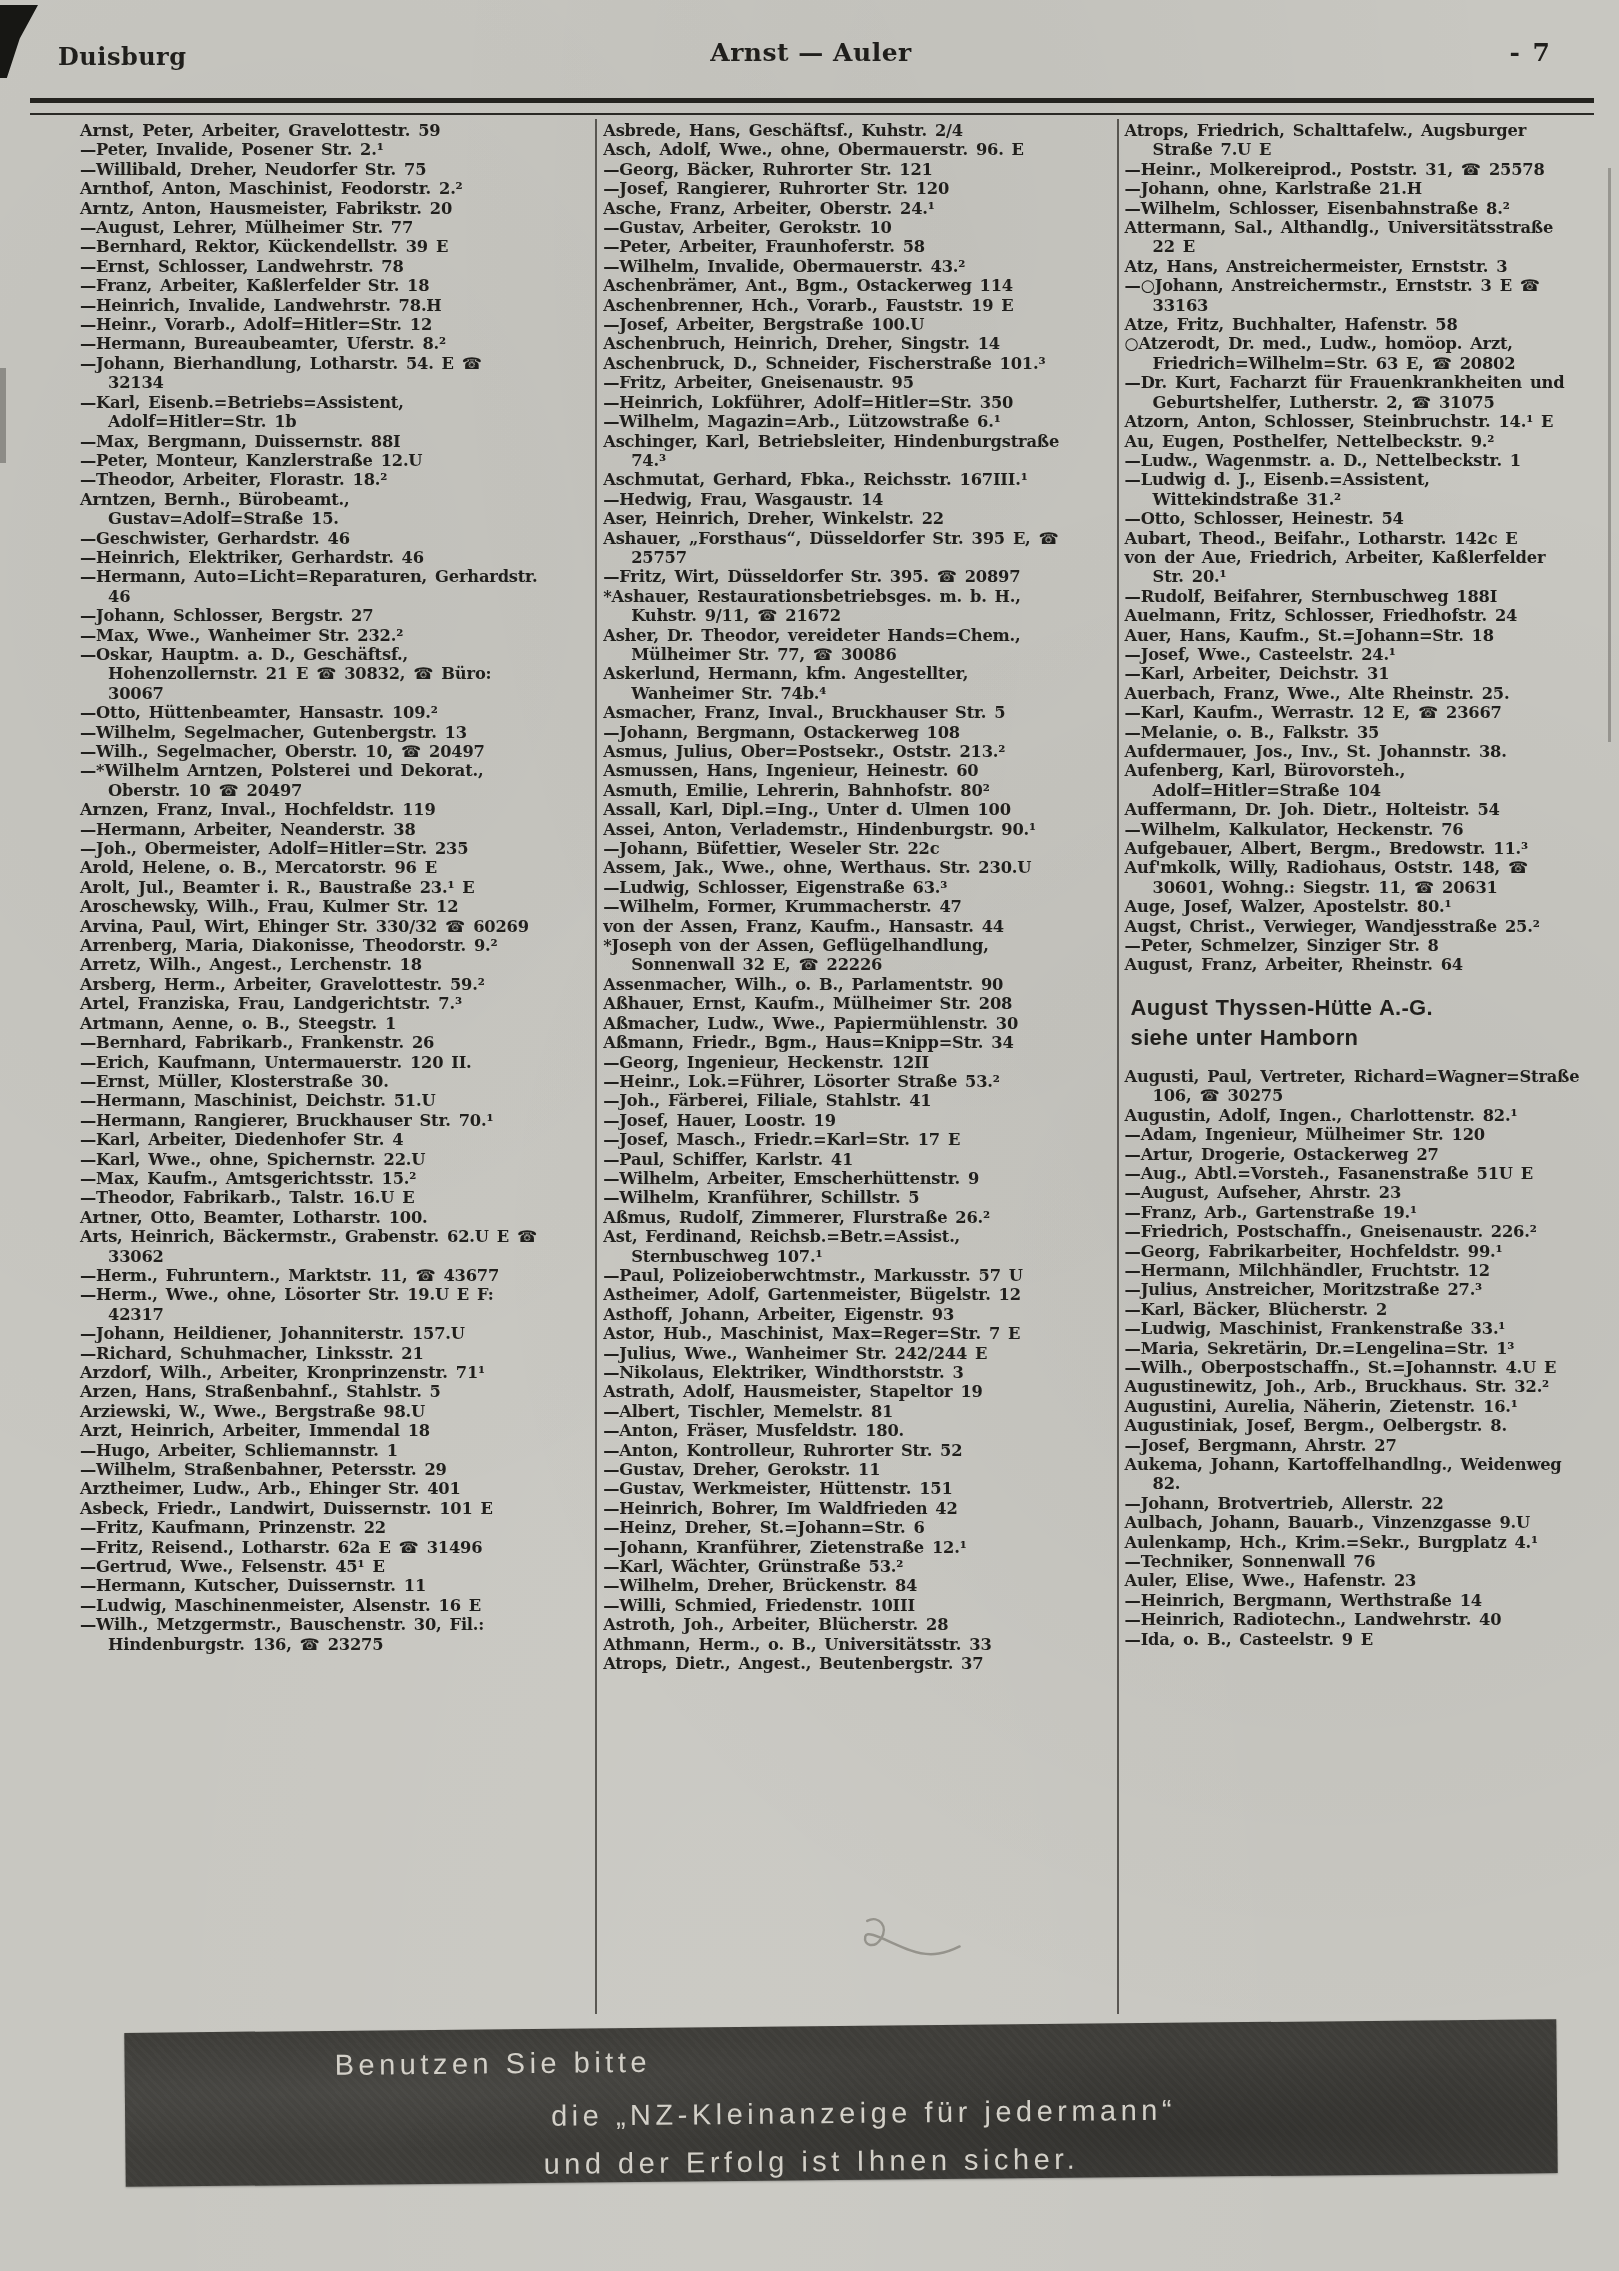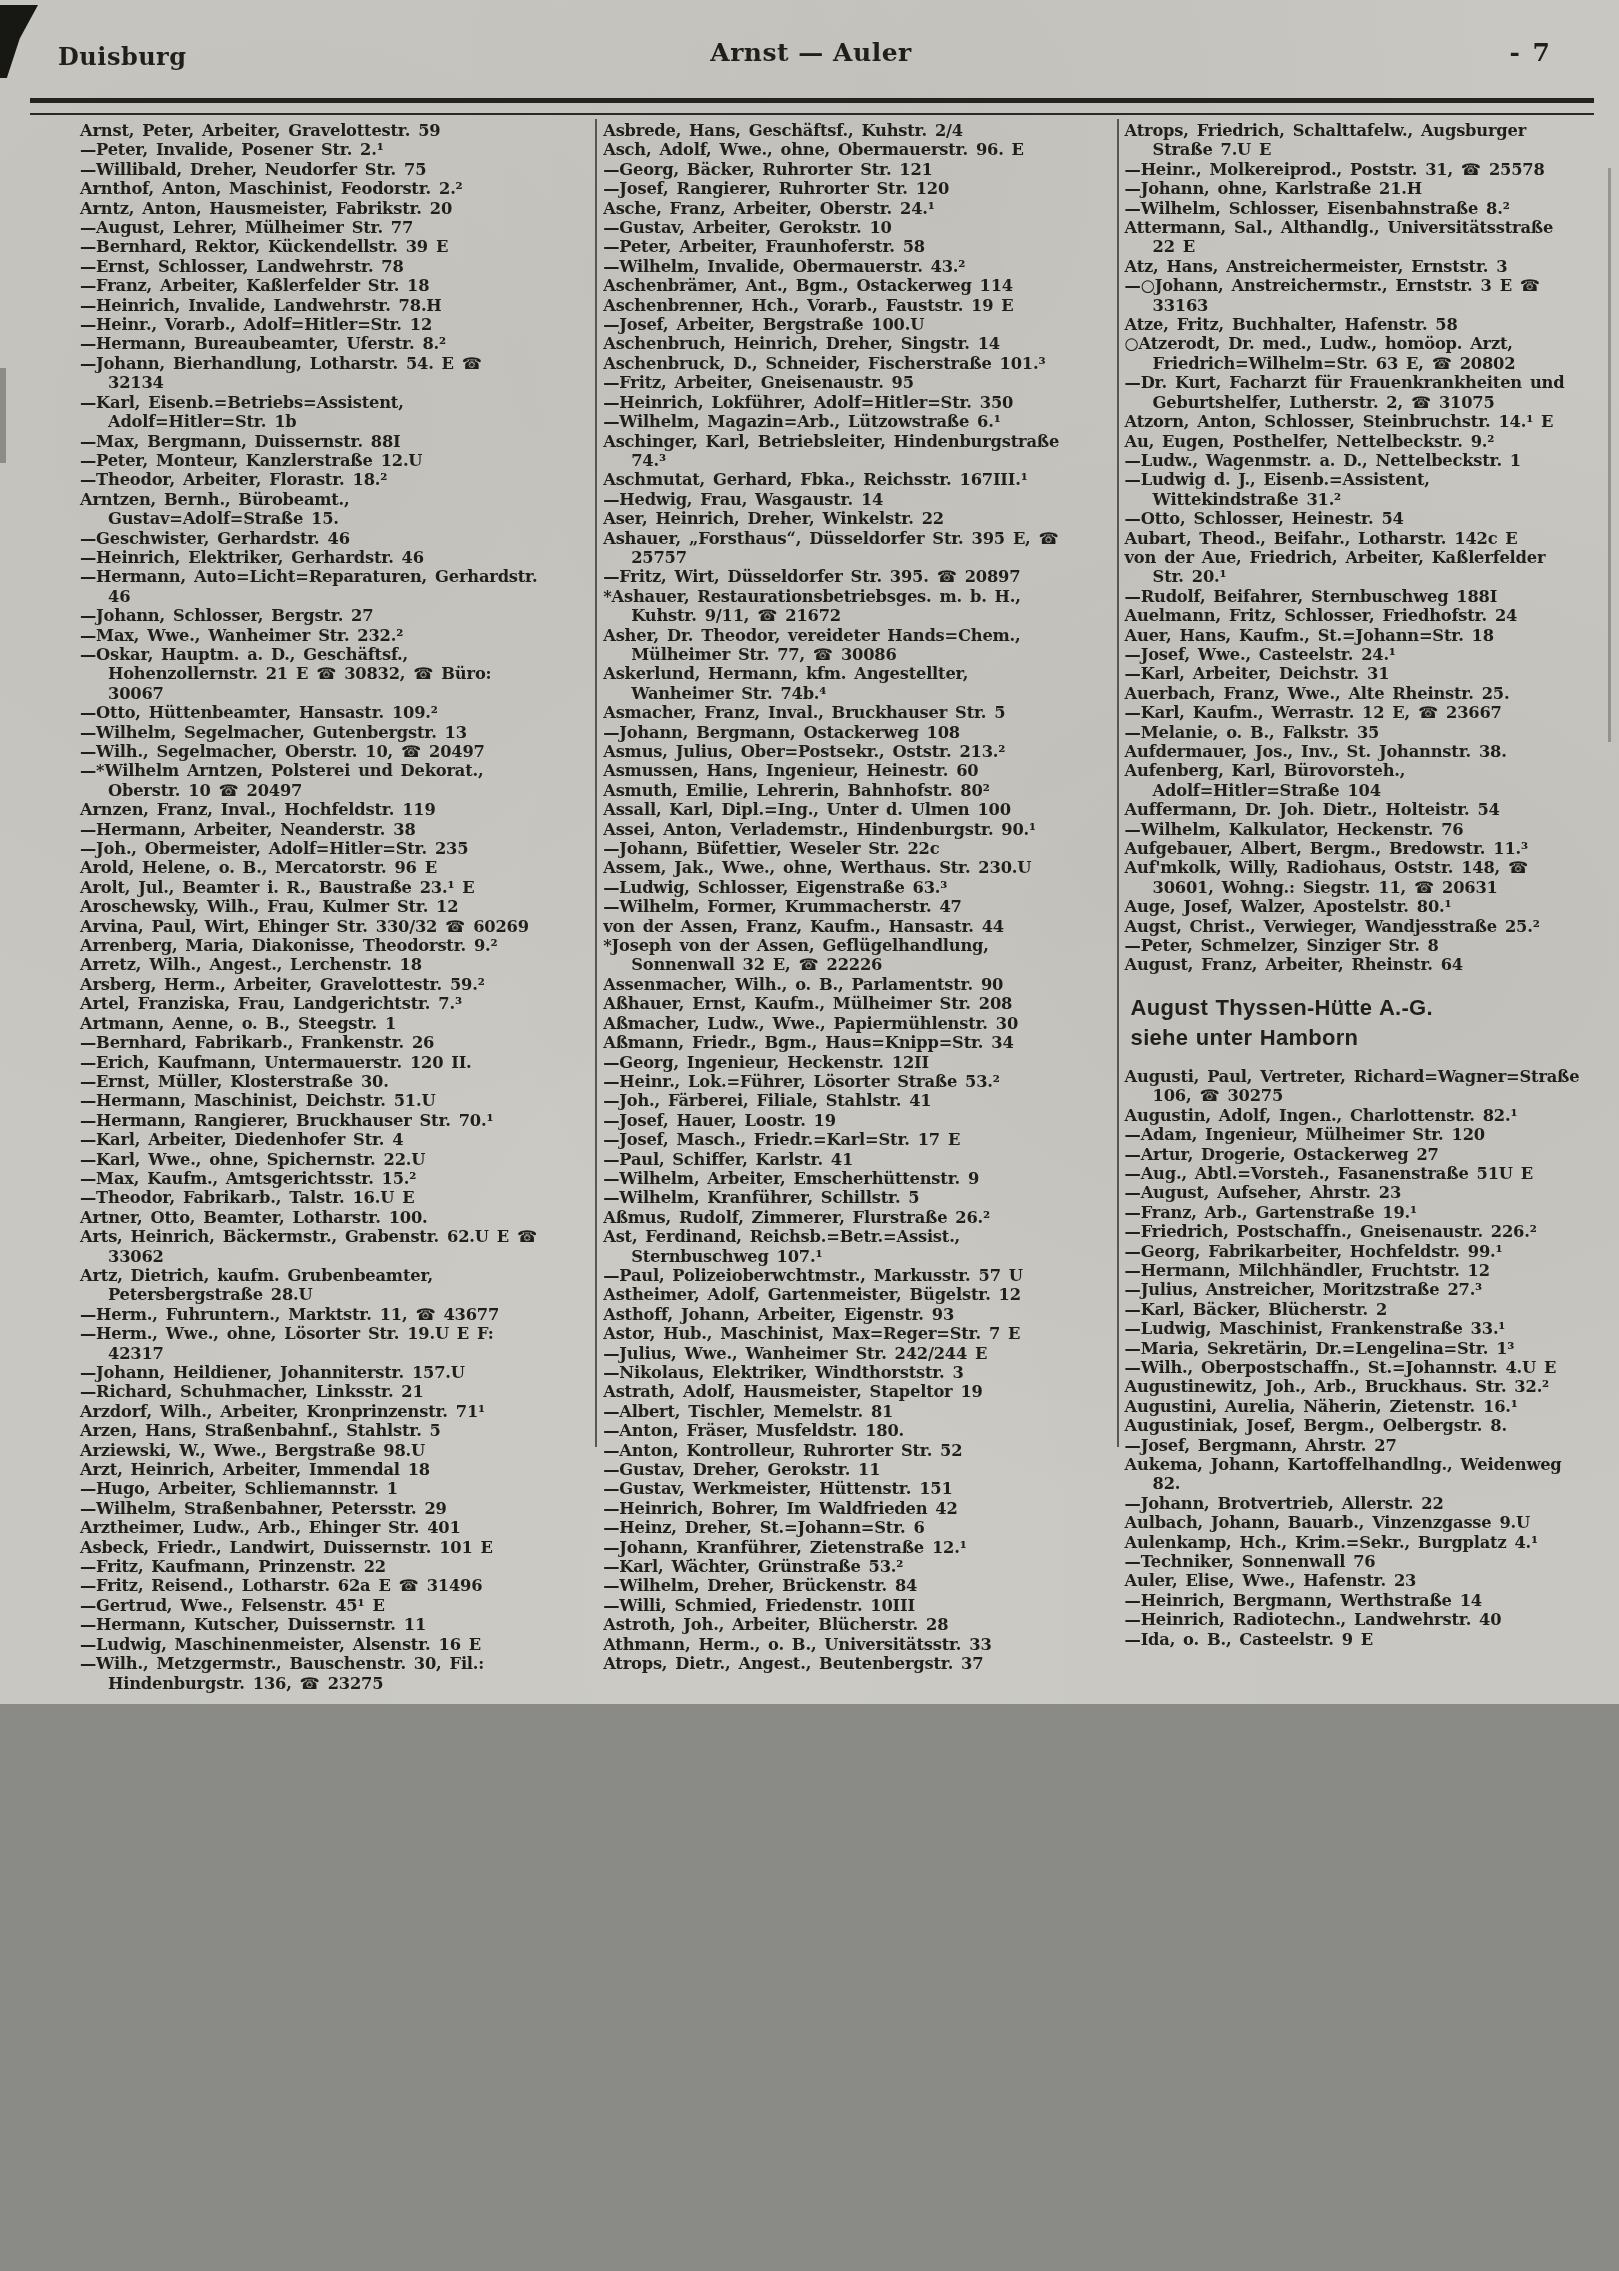--- a/index.html
+++ b/index.html
@@ -1,18 +1,18 @@
 <!DOCTYPE html>
 <html><head>
 <meta charset="utf-8">
 <title>Duisburg Adressbuch — Arnst — Auler</title>
 <style>
   html,body{margin:0;padding:0;background:#8a8a86;}
   .page{
-    position:relative;width:1620px;height:1704px;margin:0 auto;overflow:hidden;
+    position:relative;width:1620px;height:2271px;margin:0 auto;overflow:hidden;
     background:#c8c7c1;
     background-image:
       radial-gradient(ellipse at 18% 25%, rgba(0,0,0,.035), transparent 42%),
       radial-gradient(ellipse at 82% 55%, rgba(0,0,0,.045), transparent 46%),
       radial-gradient(ellipse at 45% 95%, rgba(255,255,255,.06), transparent 50%),
       radial-gradient(ellipse at 60% 10%, rgba(0,0,0,.03), transparent 40%);
     font-family:"DejaVu Serif","DejaVu Sans",serif;
     color:#201f1c;
   }
   .hdr{position:absolute;top:36px;left:30px;right:28px;height:40px;}
@@ -123,21 +123,20 @@
         <p class="entry">—Erich, Kaufmann, Untermauerstr. 120 II.</p>
         <p class="entry">—Ernst, Müller, Klosterstraße 30.</p>
         <p class="entry">—Hermann, Maschinist, Deichstr. 51.U</p>
         <p class="entry">—Hermann, Rangierer, Bruckhauser Str. 70.¹</p>
         <p class="entry">—Karl, Arbeiter, Diedenhofer Str. 4</p>
         <p class="entry">—Karl, Wwe., ohne, Spichernstr. 22.U</p>
         <p class="entry">—Max, Kaufm., Amtsgerichtsstr. 15.²</p>
         <p class="entry">—Theodor, Fabrikarb., Talstr. 16.U E</p>
         <p class="entry">Artner, Otto, Beamter, Lotharstr. 100.</p>
         <p class="entry">Arts, Heinrich, Bäckermstr., Grabenstr. 62.U E ☎ 33062</p>
-        <p class="entry">Artz, Dietrich, kaufm. Grubenbeamter, Petersbergstraße 28.U</p>
         <p class="entry">—Herm., Fuhruntern., Marktstr. 11, ☎ 43677</p>
         <p class="entry">—Herm., Wwe., ohne, Lösorter Str. 19.U E F: 42317</p>
         <p class="entry">—Johann, Heildiener, Johanniterstr. 157.U</p>
         <p class="entry">—Richard, Schuhmacher, Linksstr. 21</p>
         <p class="entry">Arzdorf, Wilh., Arbeiter, Kronprinzenstr. 71¹</p>
         <p class="entry">Arzen, Hans, Straßenbahnf., Stahlstr. 5</p>
         <p class="entry">Arziewski, W., Wwe., Bergstraße 98.U</p>
         <p class="entry">Arzt, Heinrich, Arbeiter, Immendal 18</p>
         <p class="entry">—Hugo, Arbeiter, Schliemannstr. 1</p>
         <p class="entry">—Wilhelm, Straßenbahner, Petersstr. 29</p>

